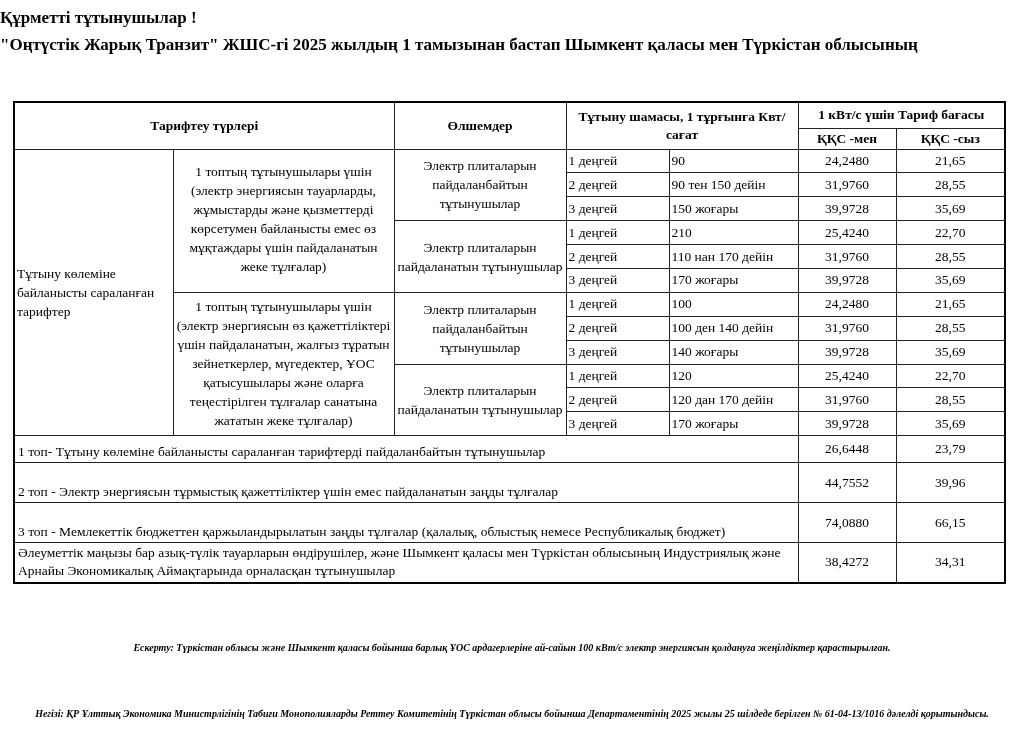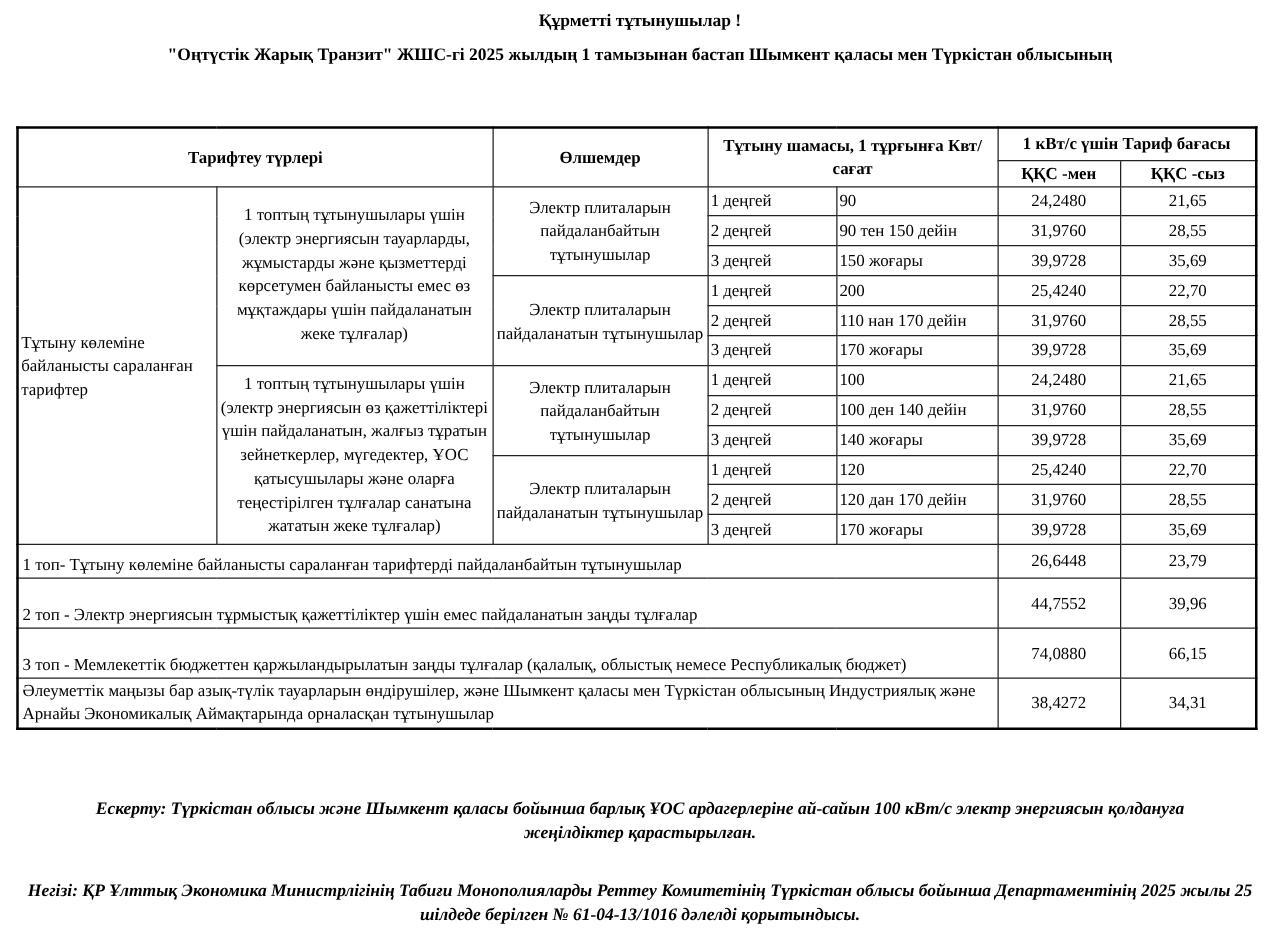--- a/index.html
+++ b/index.html
@@ -1,22 +1,22 @@
 <!DOCTYPE html>
 <html><head>
 <meta charset="utf-8">
 <style>
   html, body { margin: 0; padding: 0; background: #ffffff; }
   body {
     width: 1024px; height: 746px; position: relative; overflow: hidden;
     font-family: "Liberation Serif", "DejaVu Serif", serif; color: #000;
   }
   .title {
-    position: absolute; left: 0; width: 1024px; text-align: center;
-    font-weight: bold; font-size: 14px; line-height: 20px;
+    position: absolute; left: 0; width: 1024px; text-align: left;
+    font-weight: bold; font-size: 17px; line-height: 20px;
   }
   #t1 { top: 8px; }
   #t2 { top: 35px; }
   table.tariffs {
     position: absolute; left: 13px; top: 101px;
     border-collapse: collapse; table-layout: fixed;
     border: 2.5px solid #000;
     font-size: 13.5px;
   }
   table.tariffs td, table.tariffs th {
@@ -34,21 +34,21 @@
   .kind { line-height: 19px; text-align: center; vertical-align: middle; }
   .wide { text-align: left; vertical-align: bottom; padding-bottom: 2px !important; padding-left: 3px !important; }
   .wide2 { text-align: left; vertical-align: middle; line-height: 18px; padding-left: 3px !important;}
   .num { text-align: center; }
   .rowA { height: 27px; }
   .rowB { height: 40px; }
   .rowC { height: 40px; }
   .rowD { height: 40px; }
   .note {
     position: absolute; left: 0; width: 1024px; text-align: center;
-    font-weight: bold; font-style: italic; font-size: 14px; line-height: 19px;
+    font-weight: bold; font-style: italic; font-size: 10px; line-height: 19px;
   }
   #note1 { top: 638px; }
   #note2 { top: 704px; }
 </style>
 </head>
 <body>
 
 <div class="title" id="t1">Құрметті тұтынушылар !</div>
 <div class="title" id="t2">
   <div>"Оңтүстік Жарық Транзит" ЖШС-гі 2025 жылдың 1 тамызынан бастап Шымкент қаласы мен Түркістан облысының</div>
@@ -94,21 +94,21 @@
   <tr class="r">
     <td class="l">3 деңгей</td>
     <td class="c">150 жоғары</td>
     <td class="num">39,9728</td>
     <td class="num">35,69</td>
   </tr>
 
   <tr class="r">
     <td rowspan="3" class="kind">Электр плиталарын пайдаланатын тұтынушылар</td>
     <td class="l">1 деңгей</td>
-    <td class="c">200</td>
+    <td class="c">210</td>
     <td class="num">25,4240</td>
     <td class="num">22,70</td>
   </tr>
   <tr class="r">
     <td class="l">2 деңгей</td>
     <td class="c">110 нан 170 дейін</td>
     <td class="num">31,9760</td>
     <td class="num">28,55</td>
   </tr>
   <tr class="r">

